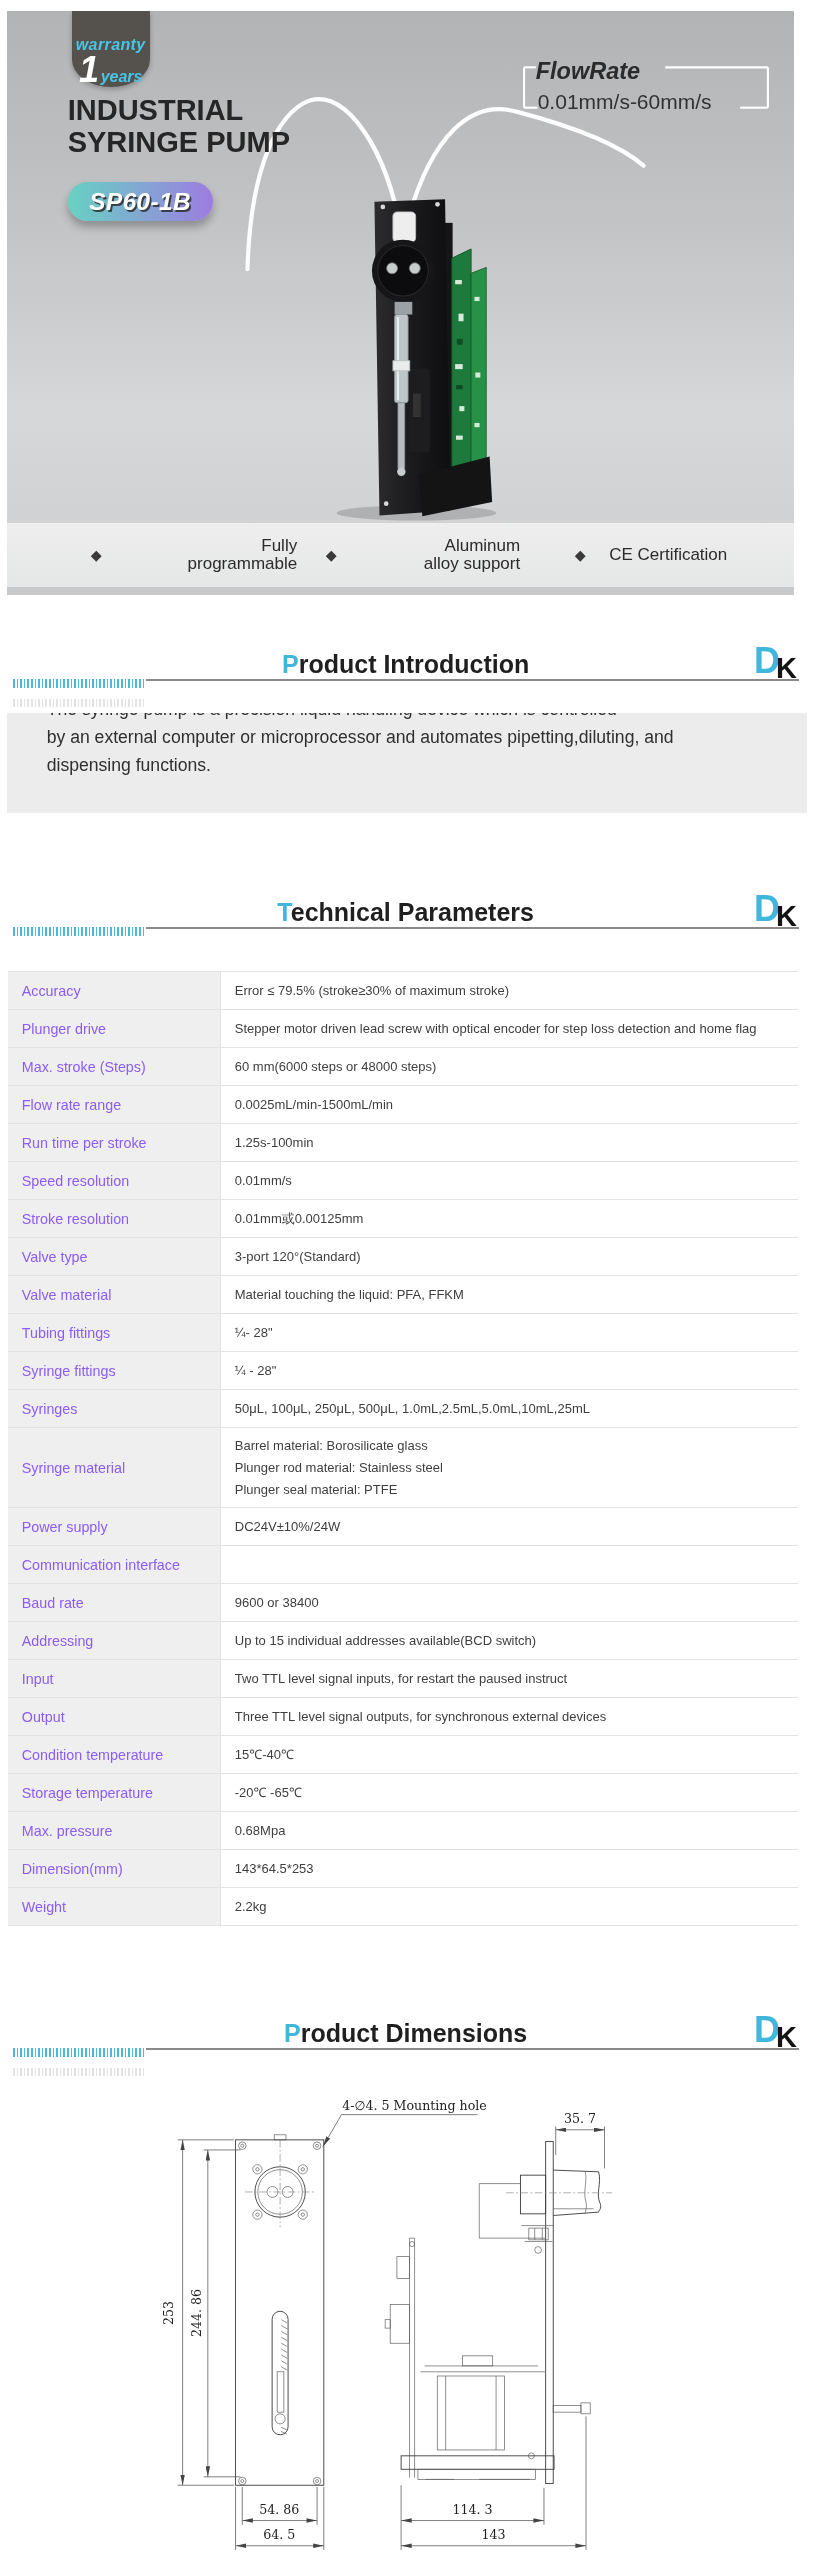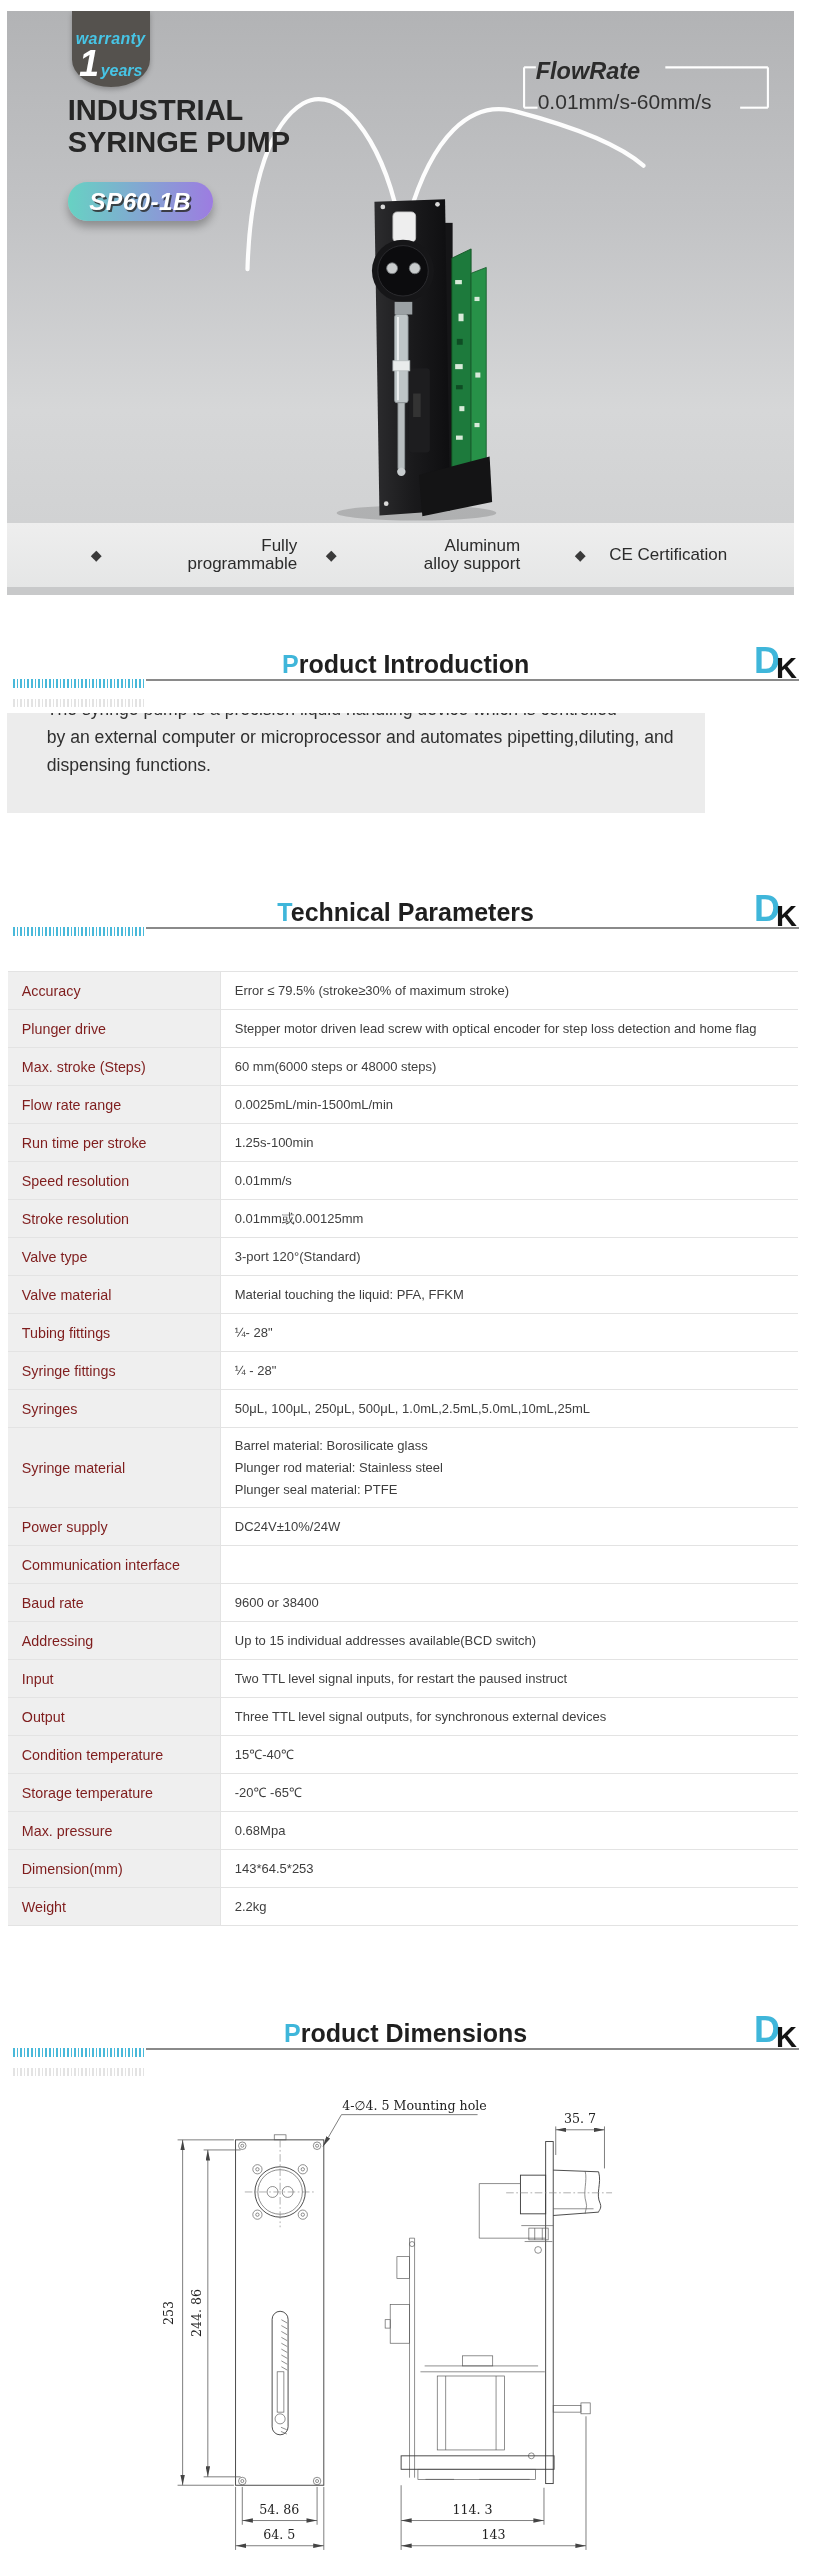--- a/index.html
+++ b/index.html
@@ -3,21 +3,21 @@
 <meta charset="utf-8">
 <style>
   html,body{margin:0;padding:0;background:#fff;}
   body{width:814px;height:2576px;position:relative;font-family:"Liberation Sans",sans-serif;overflow:hidden;}
 
   
   #hero{position:absolute;left:6.7px;top:11px;width:787px;height:512px;
         background:linear-gradient(180deg,#b2b3b5 0%,#c3c4c6 42%,#d6d7d8 78%,#d1d2d3 100%);overflow:hidden;}
   #hero-art{position:absolute;left:0;top:0;width:787px;height:512px;}
   .badge{position:absolute;left:65px;top:0;width:78px;height:76px;background:#55524e;
-         border-radius:0 0 50% 50% / 0 0 36% 36%;text-align:center;box-sizing:border-box;padding-top:19px;
+         border-radius:0 0 50% 50% / 0 0 36% 36%;text-align:center;box-sizing:border-box;padding-top:25px;
          box-shadow:0 2.5px 5px rgba(0,0,0,.25);}
   .badge .w1{font-size:16px;font-style:italic;font-weight:600;color:#47c5e6;letter-spacing:0.4px;}
   .badge .wrow{display:flex;justify-content:center;align-items:baseline;margin-top:0.8px;}
   .badge .num{color:#fff;font-size:36px;line-height:30px;font-style:italic;font-weight:700;}
   .badge .yrs{color:#47c5e6;font-size:16px;font-style:italic;font-weight:600;margin-left:1.7px;}
   .hero-title{position:absolute;left:61px;top:83px;font-size:29px;line-height:32px;font-weight:800;color:#262626;}
   .model{position:absolute;left:61px;top:171px;width:145px;height:39px;border-radius:19.3px;
          background:linear-gradient(90deg,#67d2c3,#9d7ce1);display:flex;align-items:center;justify-content:center;
          font-size:24.4px;font-style:italic;font-weight:800;color:#fff;letter-spacing:0.4px;
          text-shadow:1.7px 1.7px 0 rgba(45,45,45,.85);box-shadow:0 5.9px 8.4px rgba(0,0,0,.28);}
@@ -39,28 +39,28 @@
   .head-rule{position:absolute;left:139px;right:0;top:28px;height:1.7px;background:#8a8a8a;}
   .ticks{position:absolute;left:5.9px;top:28px;width:131px;height:9.2px;
          background:repeating-linear-gradient(90deg,#49b9da 0,#49b9da 1.7px,transparent 1.7px,transparent 3.6px);}
   .ticks.faint{top:48px;height:8.4px;
          background:repeating-linear-gradient(90deg,rgba(90,90,90,.17) 0,rgba(90,90,90,.17) 1.7px,transparent 1.7px,transparent 3.6px);}
   .logo{position:absolute;right:1.7px;top:-7.6px;width:52px;height:45px;}
   .logo .ld{position:absolute;right:17px;top:0;font-size:36px;line-height:36px;font-weight:800;color:#3fb6da;}
   .logo .lk{position:absolute;right:0;top:11px;font-size:29px;line-height:29px;font-weight:800;color:#141414;}
 
   
-  #intro-box{position:absolute;left:6.7px;top:713px;width:698px;height:100px;background:#ececec;overflow:hidden;}
+  #intro-box{position:absolute;left:6.7px;top:713px;width:800px;height:100px;background:#ececec;overflow:hidden;}
   #intro-text{margin:-17.6px 0 0 40px;font-size:17.6px;line-height:28px;color:#2f2f2f;}
 
   
   #spec-table{position:absolute;left:8.4px;top:971px;width:790px;border-top:0.8px solid #e3e3e3;}
   .spec-row{display:flex;border-bottom:0.8px solid #e3e3e3;min-height:37px;}
   .spec-label{width:213px;min-width:213px;box-sizing:border-box;background:#efefef;border-right:0.8px solid #e3e3e3;
-              display:flex;align-items:center;padding-left:13.4px;font-size:14.3px;color:#7f1d1d;}
+              display:flex;align-items:center;padding-left:13.4px;font-size:14.3px;color:#8b5cf6;}
   .spec-value{flex:1;display:flex;flex-direction:column;justify-content:center;
               padding:6.7px 13.4px;font-size:13px;color:#3e3e3e;line-height:22px;}
 
   
   #drawing{position:absolute;left:0;top:2076px;width:814px;height:500px;}
   .cad{stroke:#3f3f3f;stroke-width:1.1;fill:none;}
   .cadthin{stroke:#5a5a5a;stroke-width:.8;fill:none;}
   .dim{stroke:#555;stroke-width:.9;fill:none;}
   .cl{stroke:#8a8a8a;stroke-width:.8;fill:none;stroke-dasharray:9 3 2 3;}
   .dimtxt{font-family:"DejaVu Serif","Liberation Serif",serif;font-size:15px;fill:#222;}

